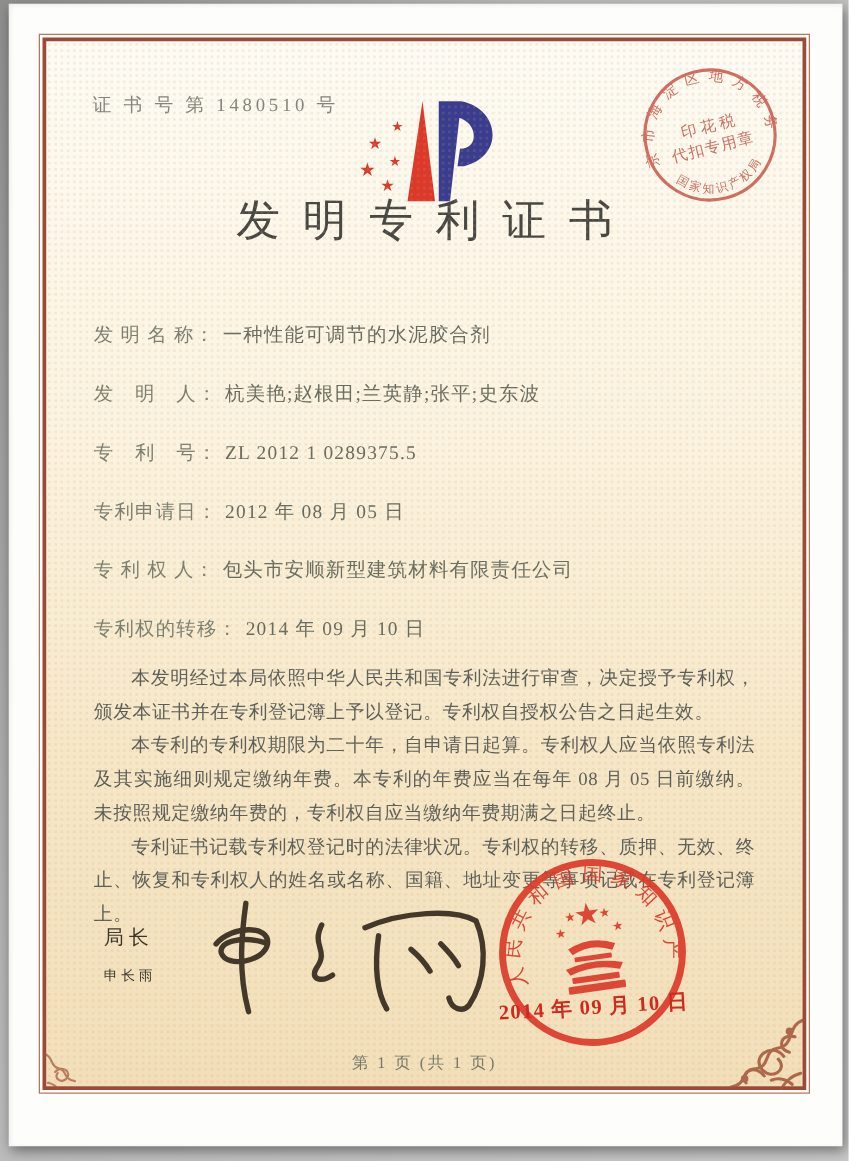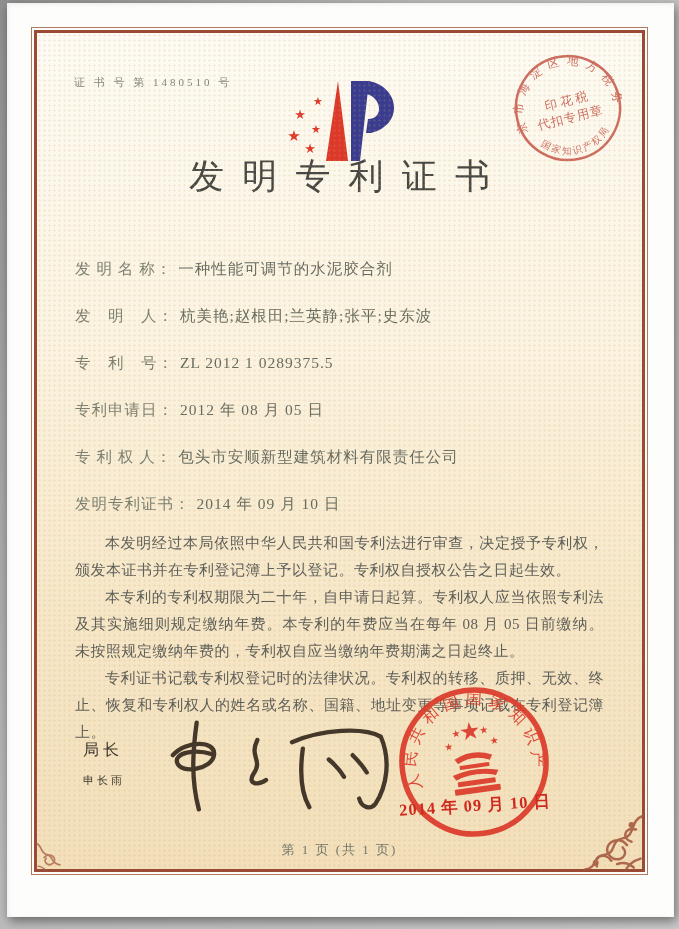--- a/index.html
+++ b/index.html
@@ -7,21 +7,21 @@
          background:linear-gradient(115deg,#8f8f8f 0%,#bdbdbd 40%,#c9c9c9 100%);
          font-family:"Liberation Serif","DejaVu Serif",serif;}
   .paper{position:absolute;left:7px;top:3px;right:5px;bottom:12px;background:#fdfdfc;
          box-shadow:2px 4px 10px rgba(0,0,0,.45), inset 1px 1px 4px rgba(0,0,0,.08);}
   .frame{position:absolute;left:24px;top:24px;right:26px;bottom:42px;border:1px solid #b07a5e;padding:2px;}
   .frame-inner{position:absolute;left:2px;top:2px;right:2px;bottom:2px;border:3px solid #9b4a36;
          background:linear-gradient(180deg,#fdfbf4 0%,#fbf3e0 38%,#f6e7c8 68%,#f2dfba 100%);}
   .frame-inner::after{content:"";position:absolute;inset:0;pointer-events:none;
          background-image:radial-gradient(circle,rgba(206,164,104,.22) 1px,transparent 1.3px);
          background-size:5px 5px;opacity:.75;}
-  .cert-no{position:absolute;left:37px;top:42px;font-size:11px;color:#83837b;letter-spacing:3px;}
+  .cert-no{position:absolute;left:37px;top:42px;font-size:15px;color:#83837b;letter-spacing:3px;}
   .logo{position:absolute;left:241px;top:42px;width:122px;height:92px;}
   .title{position:absolute;left:0;right:0;top:120px;text-align:center;font-size:35px;color:#474744;
          letter-spacing:.52em;text-indent:.52em;font-weight:500;}
   .fields{position:absolute;left:38px;top:224px;right:36px;}
   .field-row{margin-bottom:24px;font-size:15.5px;line-height:23px;white-space:nowrap;}
   .field-label{color:#7b7f71;letter-spacing:1px;}
   .field-value{color:#676b5f;margin-left:6px;letter-spacing:1px;}
   .paragraphs{position:absolute;left:38px;right:38px;top:497px;font-size:15px;line-height:27px;
          color:#5b5d58;text-align:justify;}
   .paragraphs p{margin:0;text-indent:2em;letter-spacing:.5px;}
@@ -72,21 +72,21 @@
           <div class="field-row">
             <span class="field-label">专　利　号：</span><span class="field-value">ZL 2012 1 0289375.5</span>
           </div>
           <div class="field-row">
             <span class="field-label">专利申请日：</span><span class="field-value">2012 年 08 月 05 日</span>
           </div>
           <div class="field-row">
             <span class="field-label">专 利 权 人：</span><span class="field-value">包头市安顺新型建筑材料有限责任公司</span>
           </div>
           <div class="field-row">
-            <span class="field-label">发明专利证书：</span><span class="field-value">2014 年 09 月 10 日</span>
+            <span class="field-label">专利权的转移：</span><span class="field-value">2014 年 09 月 10 日</span>
           </div>
         </div>
 
         <div class="paragraphs">
           <p>本发明经过本局依照中华人民共和国专利法进行审查，决定授予专利权，颁发本证书并在专利登记簿上予以登记。专利权自授权公告之日起生效。</p>
           <p>本专利的专利权期限为二十年，自申请日起算。专利权人应当依照专利法及其实施细则规定缴纳年费。本专利的年费应当在每年 08 月 05 日前缴纳。未按照规定缴纳年费的，专利权自应当缴纳年费期满之日起终止。</p>
           <p>专利证书记载专利权登记时的法律状况。专利权的转移、质押、无效、终止、恢复和专利权人的姓名或名称、国籍、地址变更等事项记载在专利登记簿上。</p>
         </div>
 
         <div class="officer">

